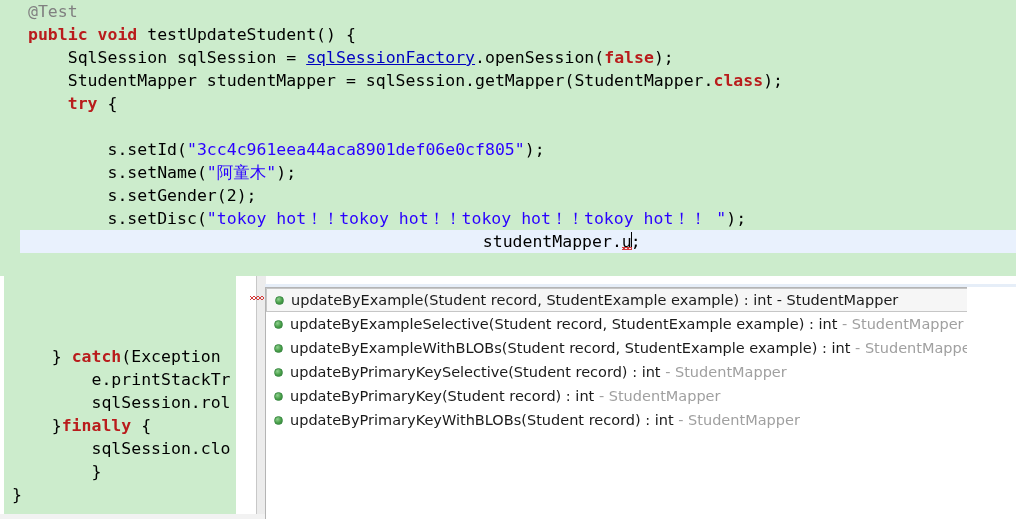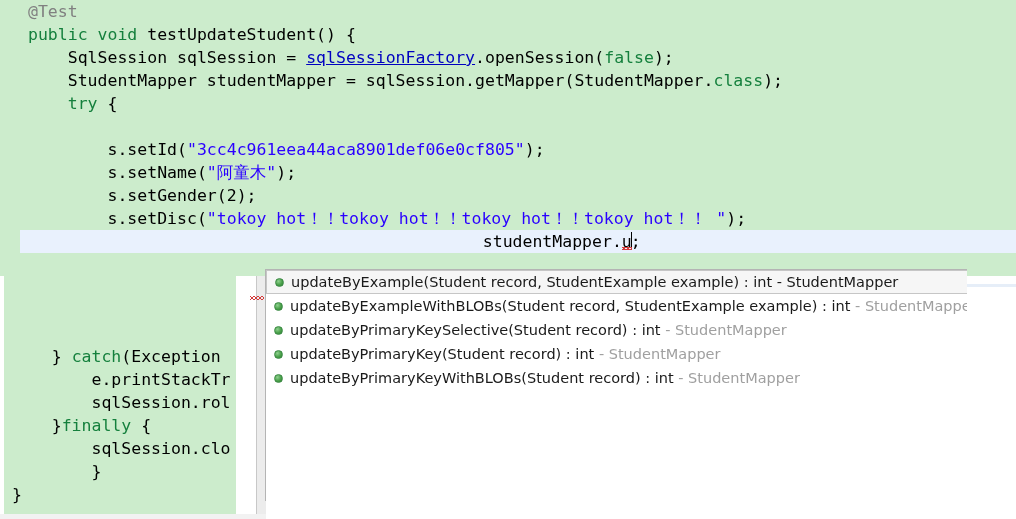--- a/index.html
+++ b/index.html
@@ -60,21 +60,21 @@
     border-left: 1px solid #c8c8c8;
   }
   #bottom-strip {
     position: absolute;
     left: 0; top: 514px;
     width: 266px; height: 5px;
     background: #f2f2f2;
   }
 
   
-  .kw   { color: #15803d; font-weight: normal; }
+  .kw   { color: #b91c1c; font-weight: bold; }
   .ann  { color: #808080; }
   .str  { color: #2a00ff; }
   .fld  { color: #0000c0; text-decoration: underline; }
   .plain{ color: #000000; }
 
   .caret {
     display: inline-block;
     width: 1px; height: 18px;
     background: #000;
     vertical-align: -3px;
@@ -99,21 +99,21 @@
     width: 14px; height: 4px;
     background-image:
       linear-gradient(45deg, transparent 40%, #d43b3b 40%, #d43b3b 60%, transparent 60%),
       linear-gradient(-45deg, transparent 40%, #d43b3b 40%, #d43b3b 60%, transparent 60%);
     background-size: 4px 4px;
   }
 
   
   #popup {
     position: absolute;
-    left: 265px; top: 269px;
+    left: 265px; top: 287px;
     width: 702px;
     height: 232px;
     background: #ffffff;
     border-top: 1px solid #b4b4b4;
     border-left: 1px solid #b4b4b4;
     overflow: hidden;
   }
   .cmp-row {
     position: relative;
     height: 24px;
@@ -211,20 +211,23 @@
   <div class="squig-mark" style="left:250px; top:296px;"></div>
 
   <div id="popup-topline"></div>
 
   <div id="popup">
 
     <div class="cmp-row selected">
       <span class="bullet"></span><span class="cmp-sig">updateByExample(Student record, StudentExample example) : int</span><span> </span><span class="cmp-owner-sel">- StudentMapper</span>
     </div>
 
+    <div class="cmp-row">
+      <span class="bullet"></span><span class="cmp-sig">updateByExampleSelective(Student record, StudentExample example) : int</span><span> </span><span class="cmp-owner">- StudentMapper</span>
+    </div>
 
     <div class="cmp-row">
       <span class="bullet"></span><span class="cmp-sig">updateByExampleWithBLOBs(Student record, StudentExample example) : int</span><span> </span><span class="cmp-owner">- StudentMapper</span>
     </div>
 
     <div class="cmp-row">
       <span class="bullet"></span><span class="cmp-sig">updateByPrimaryKeySelective(Student record) : int</span><span> </span><span class="cmp-owner">- StudentMapper</span>
     </div>
 
     <div class="cmp-row">

